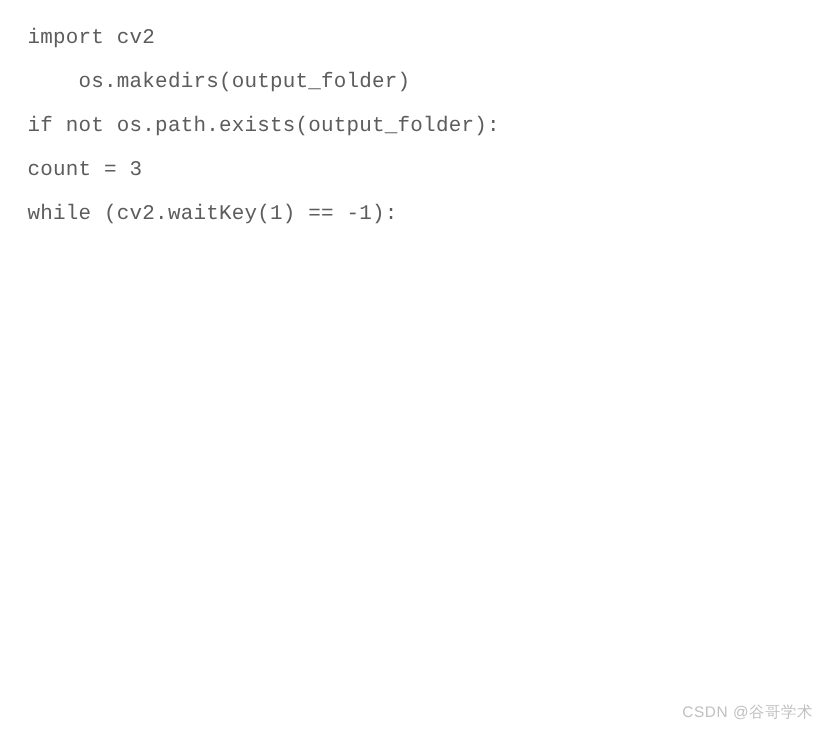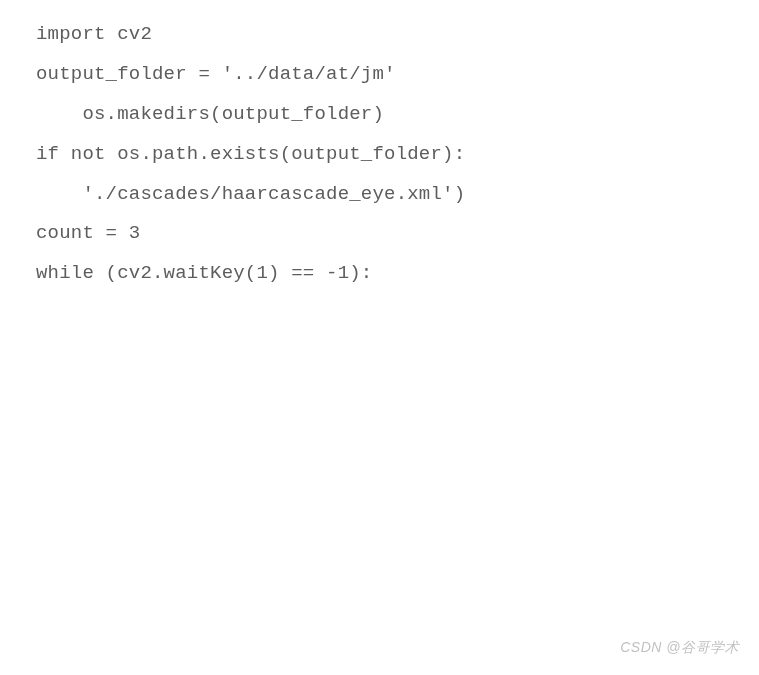--- a/index.html
+++ b/index.html
@@ -9,52 +9,49 @@
     }
     body {
       background: #ffffff;
       width: 759px;
       height: 675px;
       position: relative;
       font-family: "Courier New", Courier, monospace;
       overflow: hidden;
     }
     .code-container {
-      padding: 15px 36px;
+      padding: 15px 25px;
       font-size: 19px;
       line-height: 2.1;
       color: #5d5d5d;
       font-weight: normal;
       letter-spacing: 0.2px;
     }
     .code-line {
       white-space: pre;
       font-family: "Courier New", Courier, monospace;
     }
     .watermark {
       position: absolute;
       bottom: 18px;
       right: 20px;
       font-size: 14px;
       color: rgba(140, 140, 140, 0.55);
       font-family: Arial, "Microsoft YaHei", sans-serif;
       letter-spacing: 0.5px;
-      font-style: italic;
     }
   </style>
 </head>
 <body>
 
 <div class="code-container">
   <div class="code-line">import cv2</div>
   <div class="code-line"></div>
   <div class="code-line"></div>
-  <div class="code-line">output_folder = '../data/at/jm'</div>
   <div class="code-line">    os.makedirs(output_folder)</div>
   <div class="code-line">if not os.path.exists(output_folder):</div>
   <div class="code-line"></div>
-  <div class="code-line">    './cascades/haarcascade_eye.xml')</div>
   <div class="code-line"></div>
   <div class="code-line">count = 3</div>
   <div class="code-line">while (cv2.waitKey(1) == -1):</div>
 </div>
 
 <div class="watermark">CSDN @谷哥学术</div>
 
 </body></html>

